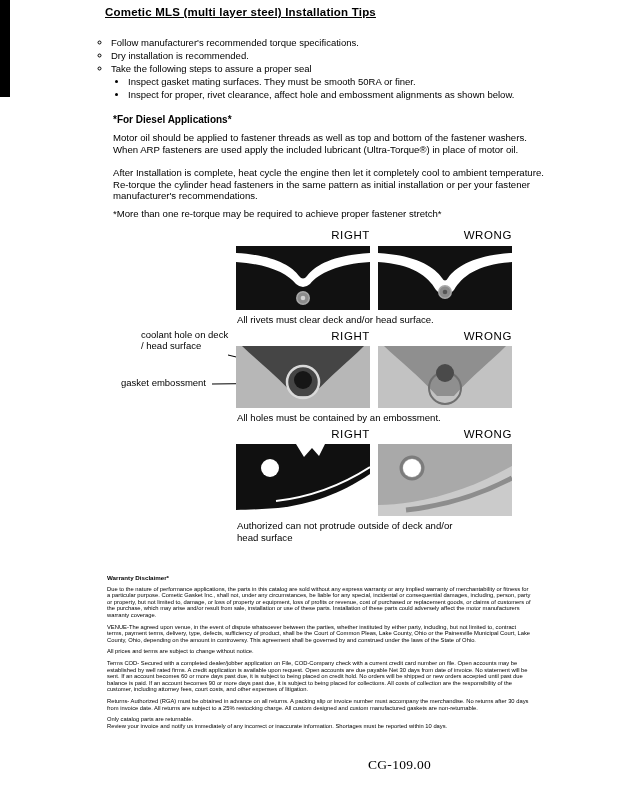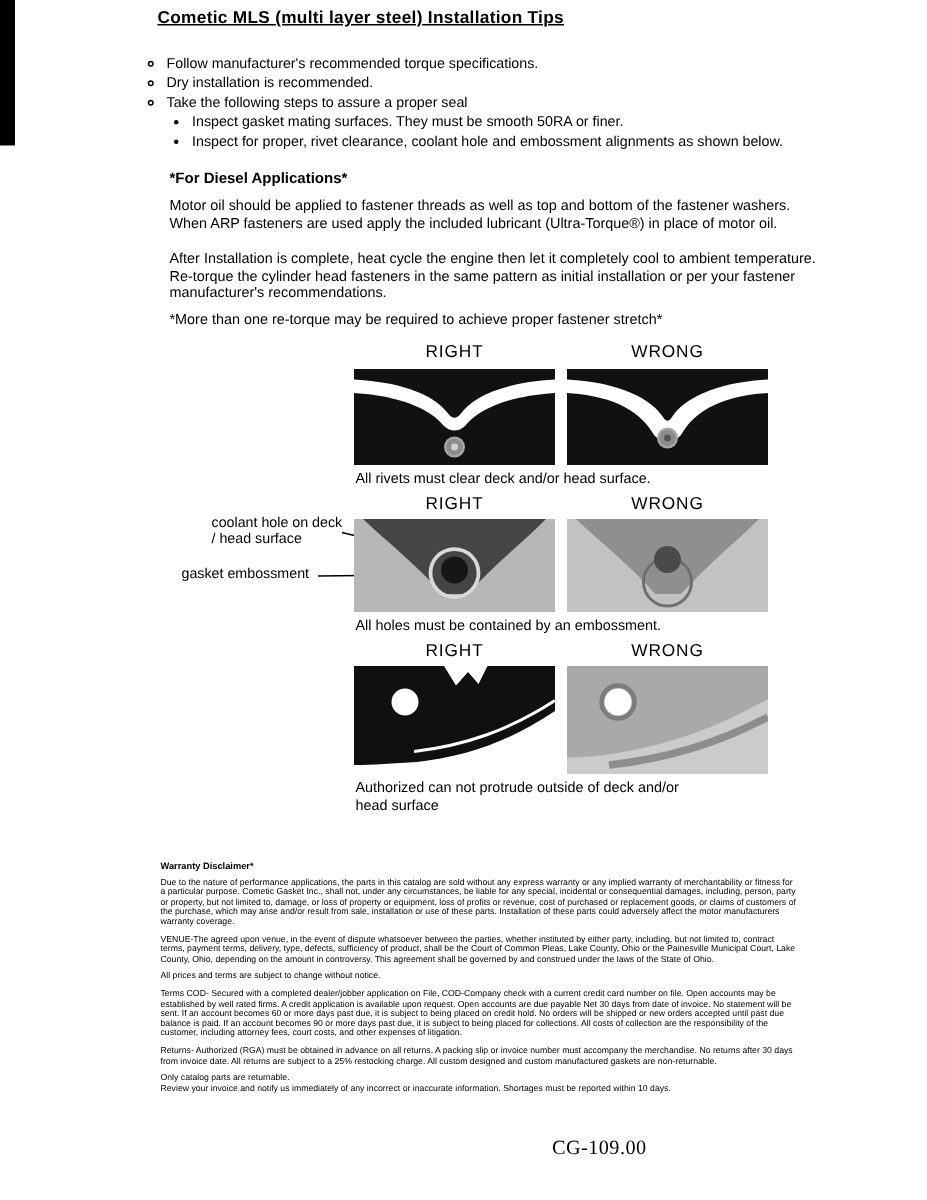--- a/index.html
+++ b/index.html
@@ -16,32 +16,32 @@
   .tips{position:absolute;left:101px;top:36px;width:445px;margin:0;padding:0 0 0 10px;
         font-size:9.5px;line-height:13px;list-style:circle}
   .subtips{margin:0;padding:0 0 0 17px;list-style:disc}
 
   .diesel-heading{position:absolute;left:113px;top:114px;margin:0;font-size:10px;font-weight:bold}
   .para{position:absolute;left:113px;width:432px;margin:0;font-size:9.6px;line-height:11.6px}
   .para1{top:132px}
   .para2{top:167px}
   .note{position:absolute;left:113px;top:208px;font-size:9.6px}
 
-  .dg-label{position:absolute;width:134px;text-align:center;font-size:11.5px;letter-spacing:.6px}
+  .dg-label{position:absolute;width:134px;text-align:right;font-size:11.5px;letter-spacing:.6px}
   .posL{left:236px}.posR{left:378px}
   .r1{top:229px}.r2{top:330px}.r3{top:428px}
   .dg-img{position:absolute;width:134px;display:block}
   .img1{top:246px;height:64px}
   .img2{top:346px;height:62px}
   .img3{top:444px;height:72px}
   .dg-caption{position:absolute;left:237px;font-size:9.6px;line-height:11.5px}
   .cap1{top:314px}.cap2{top:412px}.cap3{top:520px;width:218px}
 
   .callout{position:absolute;font-size:9.5px;line-height:11px}
-  .callout-coolant{left:141px;top:343px;width:90px}
+  .callout-coolant{left:141px;top:329px;width:90px}
   .callout-emboss{left:121px;top:377px;width:120px}
   .callout-lines{position:absolute;left:210px;top:350px;width:96px;height:40px}
 
   .warranty{position:absolute;left:107px;top:575px;width:424px;font-size:5.8px;line-height:6.6px}
   .warranty .w-heading{margin:0 0 4px 0;font-size:6.2px;font-weight:bold}
   .warranty p{margin:0 0 5px 0}
   .warranty p.tight{margin-bottom:0}
 
   .doc-code{position:absolute;left:368px;top:757px;font-size:13.5px;
             font-family:"Liberation Serif",serif;letter-spacing:.3px}
@@ -55,21 +55,21 @@
 
   <h1 class="title">Cometic MLS (multi layer steel) Installation Tips</h1>
 
   <ul class="tips">
     <li>Follow manufacturer's recommended torque specifications.</li>
     <li>Dry installation is recommended.</li>
     <li>
       <span>Take the following steps to assure a proper seal</span>
       <ul class="subtips">
         <li>Inspect gasket mating surfaces.  They must be smooth 50RA or finer.</li>
-        <li>Inspect for proper, rivet clearance, coolant hole and embossment alignments as shown below.</li>
+        <li>Inspect for proper, rivet clearance, affect hole and embossment alignments as shown below.</li>
       </ul>
     </li>
   </ul>
 
   <h2 class="diesel-heading">*For Diesel Applications*</h2>
   <p class="para para1">Motor oil should be applied to fastener threads as well as top and bottom of the fastener washers. When ARP fasteners are used apply the included lubricant (Ultra-Torque®) in place of motor oil.</p>
   <p class="para para2">After Installation is complete, heat cycle the engine then let it completely cool to ambient temperature. Re-torque the cylinder head fasteners in the same pattern as initial installation or per your fastener manufacturer's recommendations.</p>
   <div class="note">*More than one re-torque may be required to achieve proper fastener stretch*</div>
 
   <div class="dg-label posL r1">RIGHT</div>

